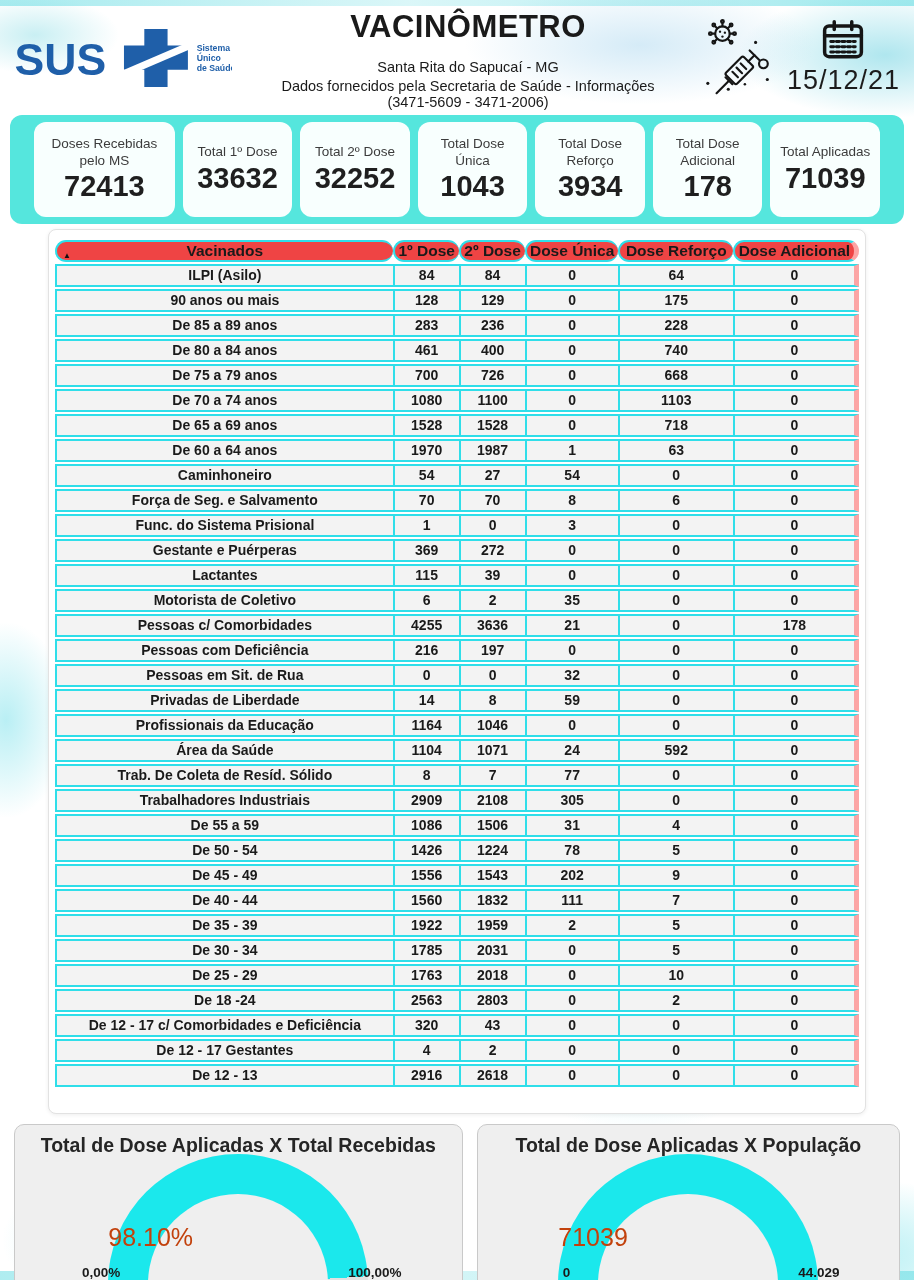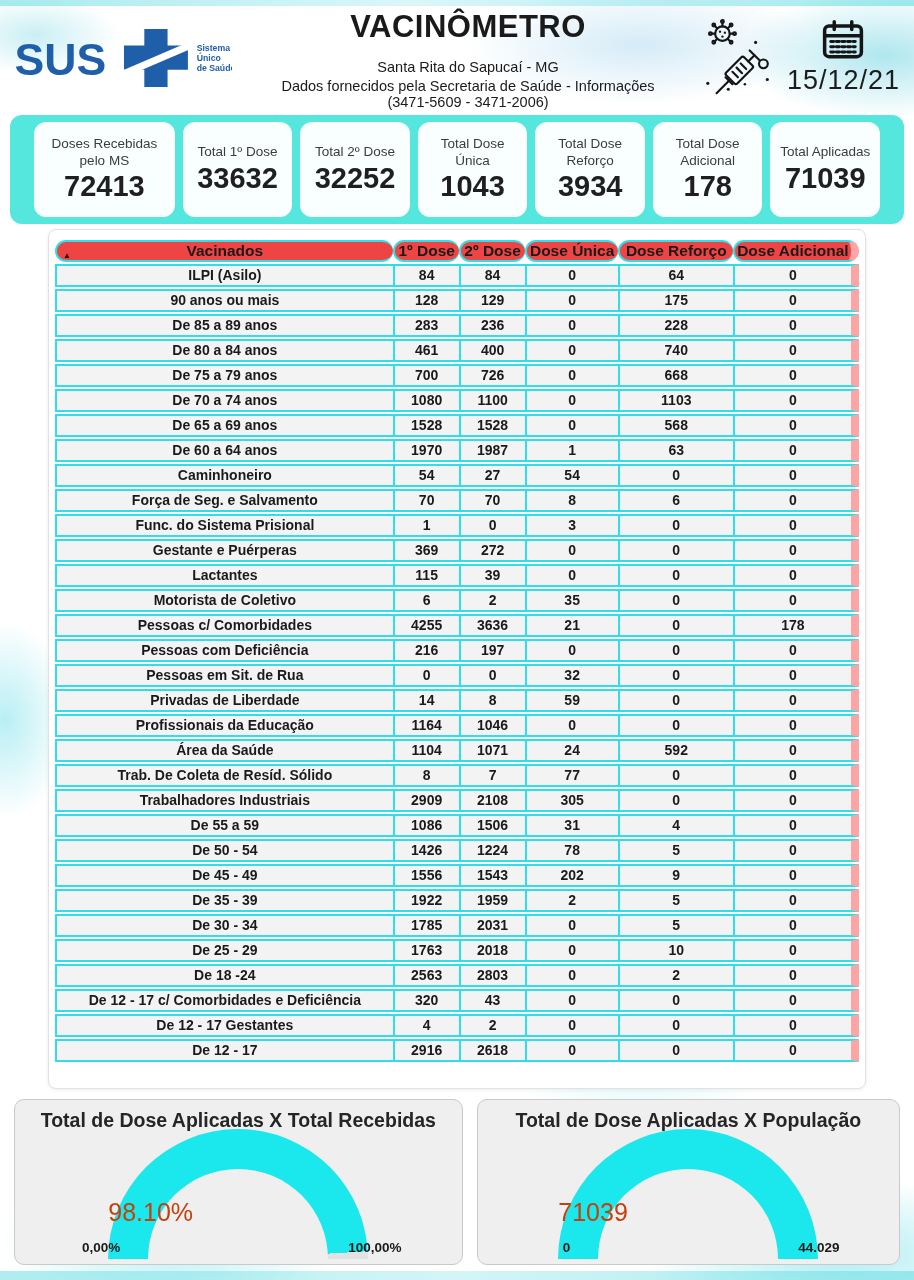--- a/index.html
+++ b/index.html
@@ -55,21 +55,21 @@
     margin:5px 48px 0;background:#ffffff;border:1px solid #E2E2E2;border-radius:8px;
     padding:8px 6px 24px;box-shadow:0 1px 4px rgba(0,0,0,.07);box-sizing:border-box;
   }
   table.vax{width:100%;border-collapse:separate;border-spacing:0 2px;}
   .vax th,.vax td{
     border-top:2px solid #2FDEE9;border-bottom:2px solid #2FDEE9;
     text-align:center;box-sizing:border-box;
   }
   .vax th:not(:first-child),.vax td:not(:first-child){border-left:2px solid #2FDEE9;}
   .vax th:first-child,.vax td:first-child{border-left:2px solid #2FDEE9;}
-  .vax th:last-child,.vax td:last-child{border-right:8px solid #fca5a5;}
+  .vax th:last-child,.vax td:last-child{border-right:5px solid #fca5a5;}
   .vax th{background:#ef4444;height:14px;font-size:15.5px;font-weight:bold;position:relative;padding:0 2px;cursor:pointer;border-radius:15px;}
   .vax td{background:#F3F3F3;height:19px;line-height:19px;font-size:14px;font-weight:bold;padding:0 2px;white-space:nowrap;}
   .vax col.c-label{width:42%;}
   .vax col.c-d1{width:8.2%;}
   .vax col.c-d2{width:8.2%;}
   .vax col.c-du{width:11.6%;}
   .vax col.c-dr{width:14.3%;}
   .vax col.c-da{width:15.7%;}
   .sort-tri{position:absolute;left:6px;bottom:0;font-size:8px;color:#111;}
 
@@ -270,21 +270,21 @@
             <td>1100</td>
             <td>0</td>
             <td>1103</td>
             <td>0</td>
           </tr>
           <tr>
             <td>De 65 a 69 anos</td>
             <td>1528</td>
             <td>1528</td>
             <td>0</td>
-            <td>568</td>
+            <td>718</td>
             <td>0</td>
           </tr>
           <tr>
             <td>De 60 a 64 anos</td>
             <td>1970</td>
             <td>1987</td>
             <td>1</td>
             <td>63</td>
             <td>0</td>
           </tr>
@@ -418,20 +418,28 @@
           </tr>
           <tr>
             <td>De 45 - 49</td>
             <td>1556</td>
             <td>1543</td>
             <td>202</td>
             <td>9</td>
             <td>0</td>
           </tr>
           <tr>
+            <td>De 40 - 44</td>
+            <td>1560</td>
+            <td>1832</td>
+            <td>111</td>
+            <td>7</td>
+            <td>0</td>
+          </tr>
+          <tr>
             <td>De 35 - 39</td>
             <td>1922</td>
             <td>1959</td>
             <td>2</td>
             <td>5</td>
             <td>0</td>
           </tr>
           <tr>
             <td>De 30 - 34</td>
             <td>1785</td>
@@ -466,21 +474,21 @@
           </tr>
           <tr>
             <td>De 12 - 17 Gestantes</td>
             <td>4</td>
             <td>2</td>
             <td>0</td>
             <td>0</td>
             <td>0</td>
           </tr>
           <tr>
-            <td>De 12 - 17</td>
+            <td>De 12 - 13</td>
             <td>2916</td>
             <td>2618</td>
             <td>0</td>
             <td>0</td>
             <td>0</td>
           </tr>
         </tbody>
     </table>
   </div>
 

